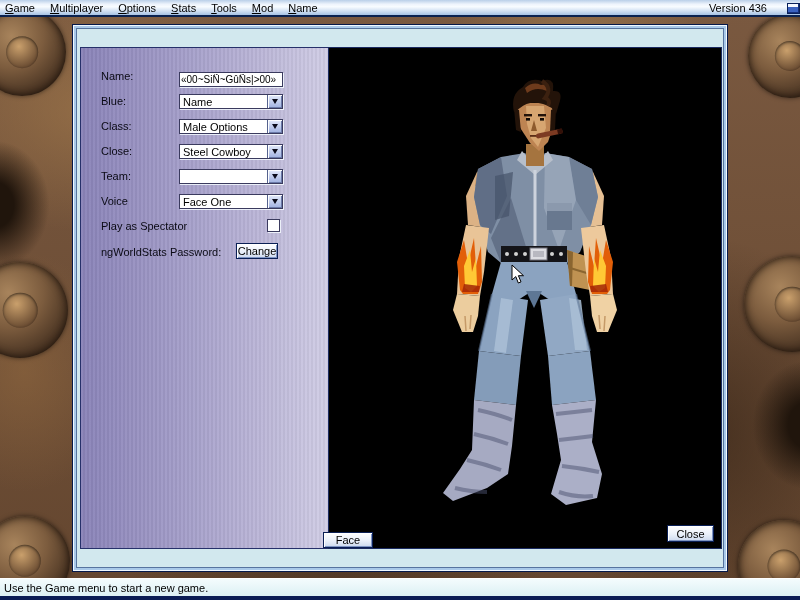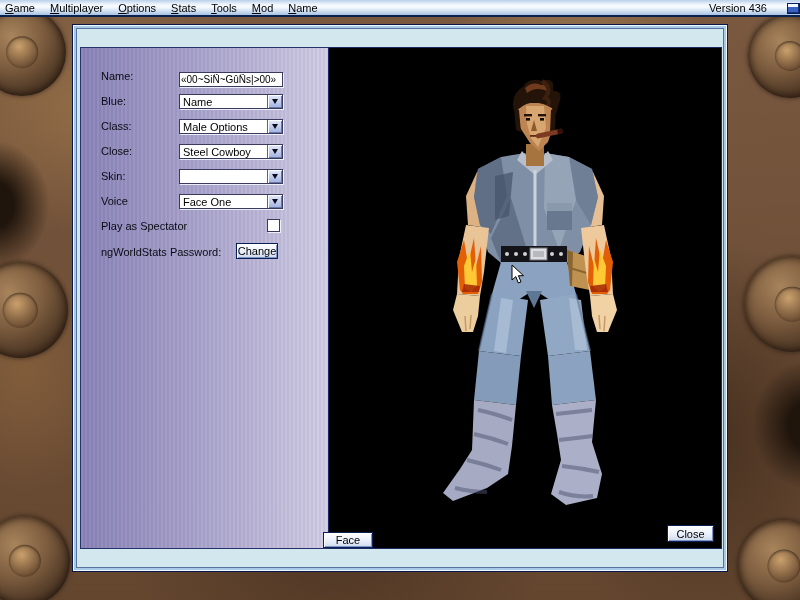--- a/index.html
+++ b/index.html
@@ -171,21 +171,21 @@
       </div>
 
       <label class="f-label" style="top:96px">Close:</label>
       <div class="field combo" style="top:96px">
         <span class="combo-text">Steel Cowboy</span>
         <span class="combo-btn">
             <i class="tri"></i>
           </span>
       </div>
 
-      <label class="f-label" style="top:121px">Skin:</label>
+      <label class="f-label" style="top:121px">Team:</label>
       <div class="field combo" style="top:121px">
         <span class="combo-text"></span>
         <span class="combo-btn">
             <i class="tri"></i>
           </span>
       </div>
 
       <label class="f-label" style="top:146px">Voice</label>
       <div class="field combo" style="top:146px">
         <span class="combo-text">Face One</span>
@@ -285,14 +285,17 @@
       <svg class="cursor" width="16" height="22" viewBox="0 0 16 22">
         <polygon points="1,1 1,16 4.8,12.6 7.3,19 10,17.9 7.4,11.7 12.5,11.7" fill="#ffffff" stroke="#000000" stroke-width="1"></polygon>
       </svg>
     </div>
 
     <button class="btn" style="left:250px; top:507px; width:50px; height:16px;">Face</button>
 
     <button class="btn" style="left:594px; top:500px; width:47px; height:17px;">Close</button>
   </div>
 
+  <div class="status-bar">
+    <span>Use the Game menu to start a new game.</span>
+  </div>
 
 </div>
 
 </body></html>

